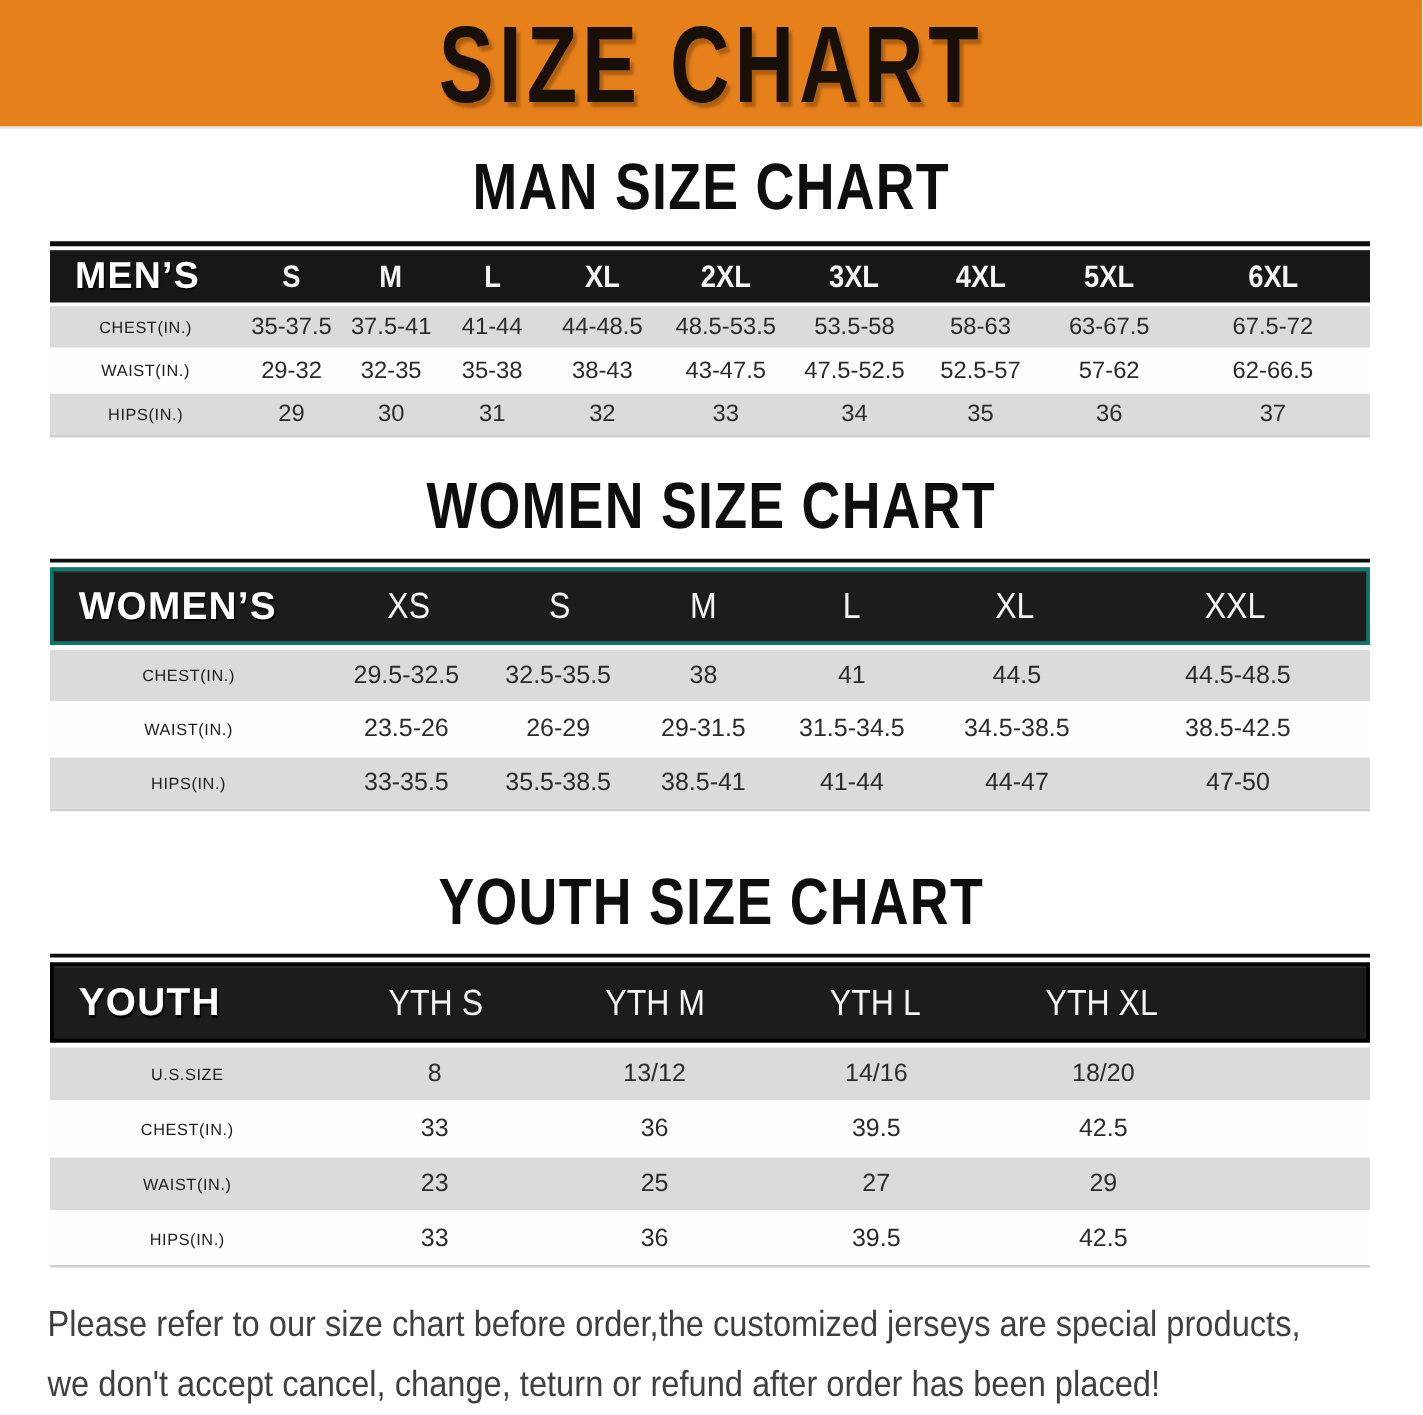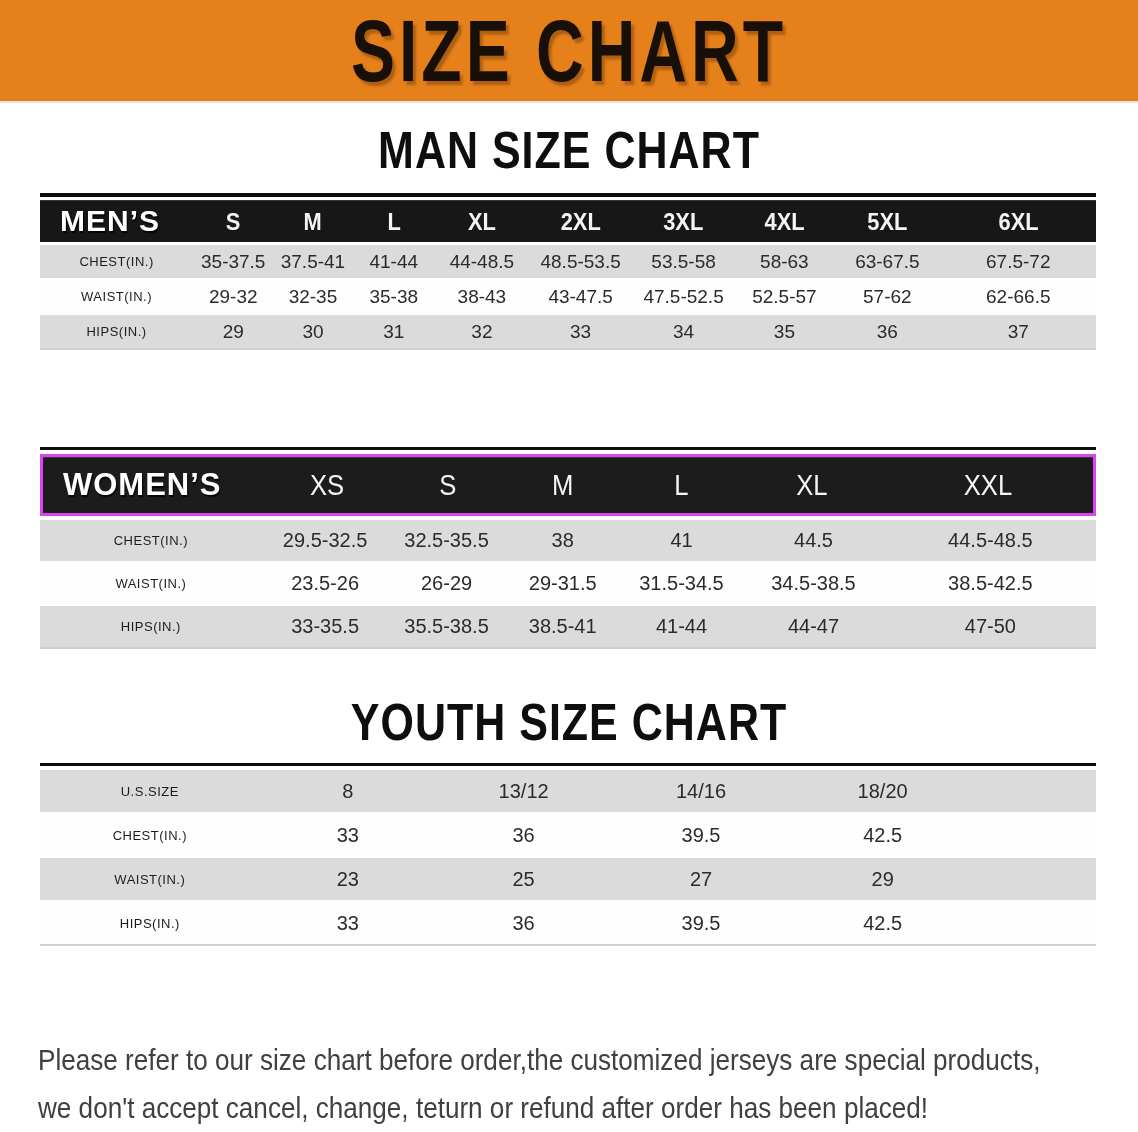--- a/index.html
+++ b/index.html
@@ -45,21 +45,21 @@
   .hdr {
     display:grid; align-items:center; color:#ffffff; background:#171717;
     box-shadow:inset 0 1px 0 #3a3a3a;
   }
   #men-table .hdr {
     height:42px; margin-bottom:3px;
     grid-template-columns:14.5% 7.6% 7.5% 7.8% 8.9% 9.8% 9.7% 9.4% 10.1% 14.7%;
   }
   #women-table .hdr {
     height:62px; margin-bottom:4px; box-sizing:border-box;
-    border:3px solid #d946ef; background:#1c1c1c;
+    border:3px solid #0f766e; background:#1c1c1c;
     grid-template-columns:21% 12% 11% 11% 11.5% 13.5% 20%;
   }
   #youth-table .hdr {
     height:64px; margin-bottom:4px; box-sizing:border-box;
     border:3px solid #000000; background:#1c1c1c;
     grid-template-columns:20.8% 16.7% 16.6% 17% 17.4% auto;
   }
 
   .hdr-label {
     font-weight:800; padding-left:20px; letter-spacing:1px; white-space:nowrap;
@@ -168,20 +168,23 @@
         <div class="cell">32</div>
         <div class="cell">33</div>
         <div class="cell">34</div>
         <div class="cell">35</div>
         <div class="cell">36</div>
         <div class="cell">37</div>
       </div>
     </div>
   </div>
 
+  <div class="section-title" id="women-title">
+    <span class="stretch">WOMEN SIZE CHART</span>
+  </div>
 
   <div class="table" id="women-table">
     <div class="topline"></div>
     <div class="hdr">
       <div class="hdr-label">WOMEN’S</div>
       <div class="size-cell">XS</div>
       <div class="size-cell">S</div>
       <div class="size-cell">M</div>
       <div class="size-cell">L</div>
       <div class="size-cell">XL</div>
@@ -217,20 +220,27 @@
       </div>
     </div>
   </div>
 
   <div class="section-title" id="youth-title">
     <span class="stretch">YOUTH SIZE CHART</span>
   </div>
 
   <div class="table" id="youth-table">
     <div class="topline"></div>
+    <div class="hdr">
+      <div class="hdr-label">YOUTH</div>
+      <div class="size-cell">YTH S</div>
+      <div class="size-cell">YTH M</div>
+      <div class="size-cell">YTH L</div>
+      <div class="size-cell">YTH XL</div>
+    </div>
     <div class="rows">
       <div class="row gray">
         <div class="row-label">U.S.SIZE</div>
         <div class="cell">8</div>
         <div class="cell">13/12</div>
         <div class="cell">14/16</div>
         <div class="cell">18/20</div>
       </div>
       <div class="row white">
         <div class="row-label">CHEST(IN.)</div>

